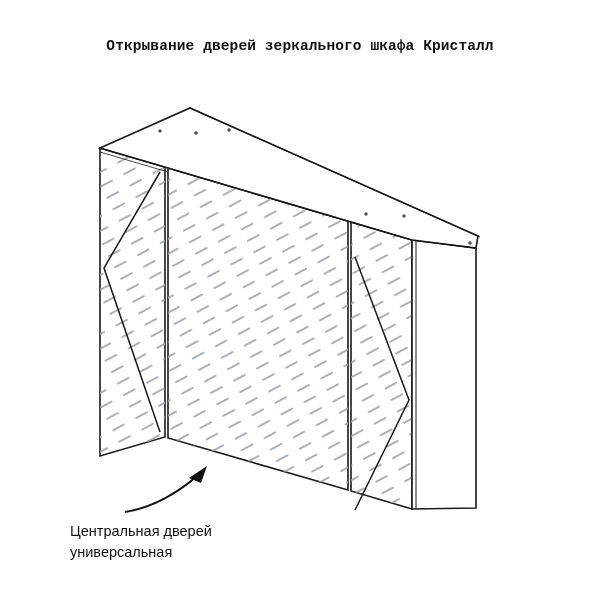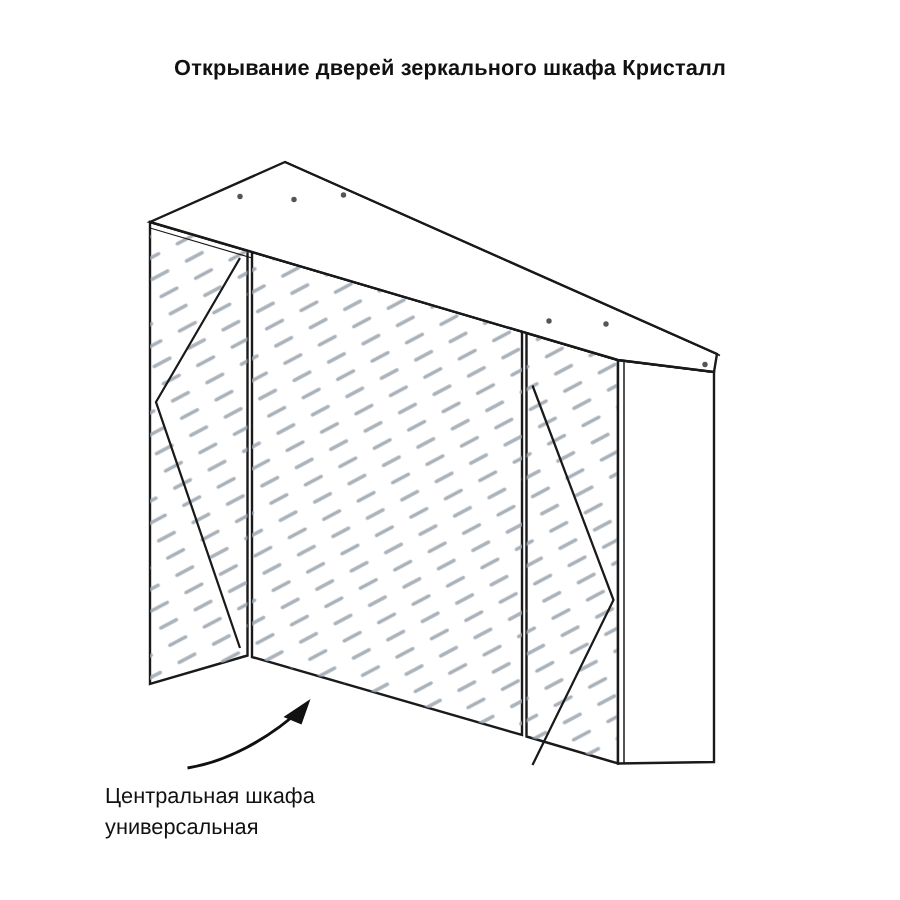--- a/index.html
+++ b/index.html
@@ -23,20 +23,21 @@
   .title {
     position: absolute;
     left: 0;
     top: 38px;
     width: 600px;
     text-align: center;
     font-size: 14.5px;
     font-weight: bold;
     letter-spacing: 0.1px;
     color: #111111;
+    font-family: Liberation Mono, monospace;
   }
   .diagram {
     position: absolute;
     left: 0;
     top: 0;
     width: 600px;
     height: 600px;
   }
   .caption {
     position: absolute;
@@ -100,16 +101,16 @@
     </g>
 
     <line x1="100" y1="152" x2="168" y2="172" stroke="#1a1a1a" stroke-width="0.8"></line>
 
     <g>
       <path d="M125,512 C150,508 178,494 204,470" fill="none" stroke="#111111" stroke-width="2"></path>
       <polygon points="207,466 189,478 201,483" fill="#111111"></polygon>
     </g>
   </svg>
 
-  <div class="caption">Центральная шкафа
+  <div class="caption">Центральная дверей
 универсальная</div>
 
 </div>
 
 </body></html>

